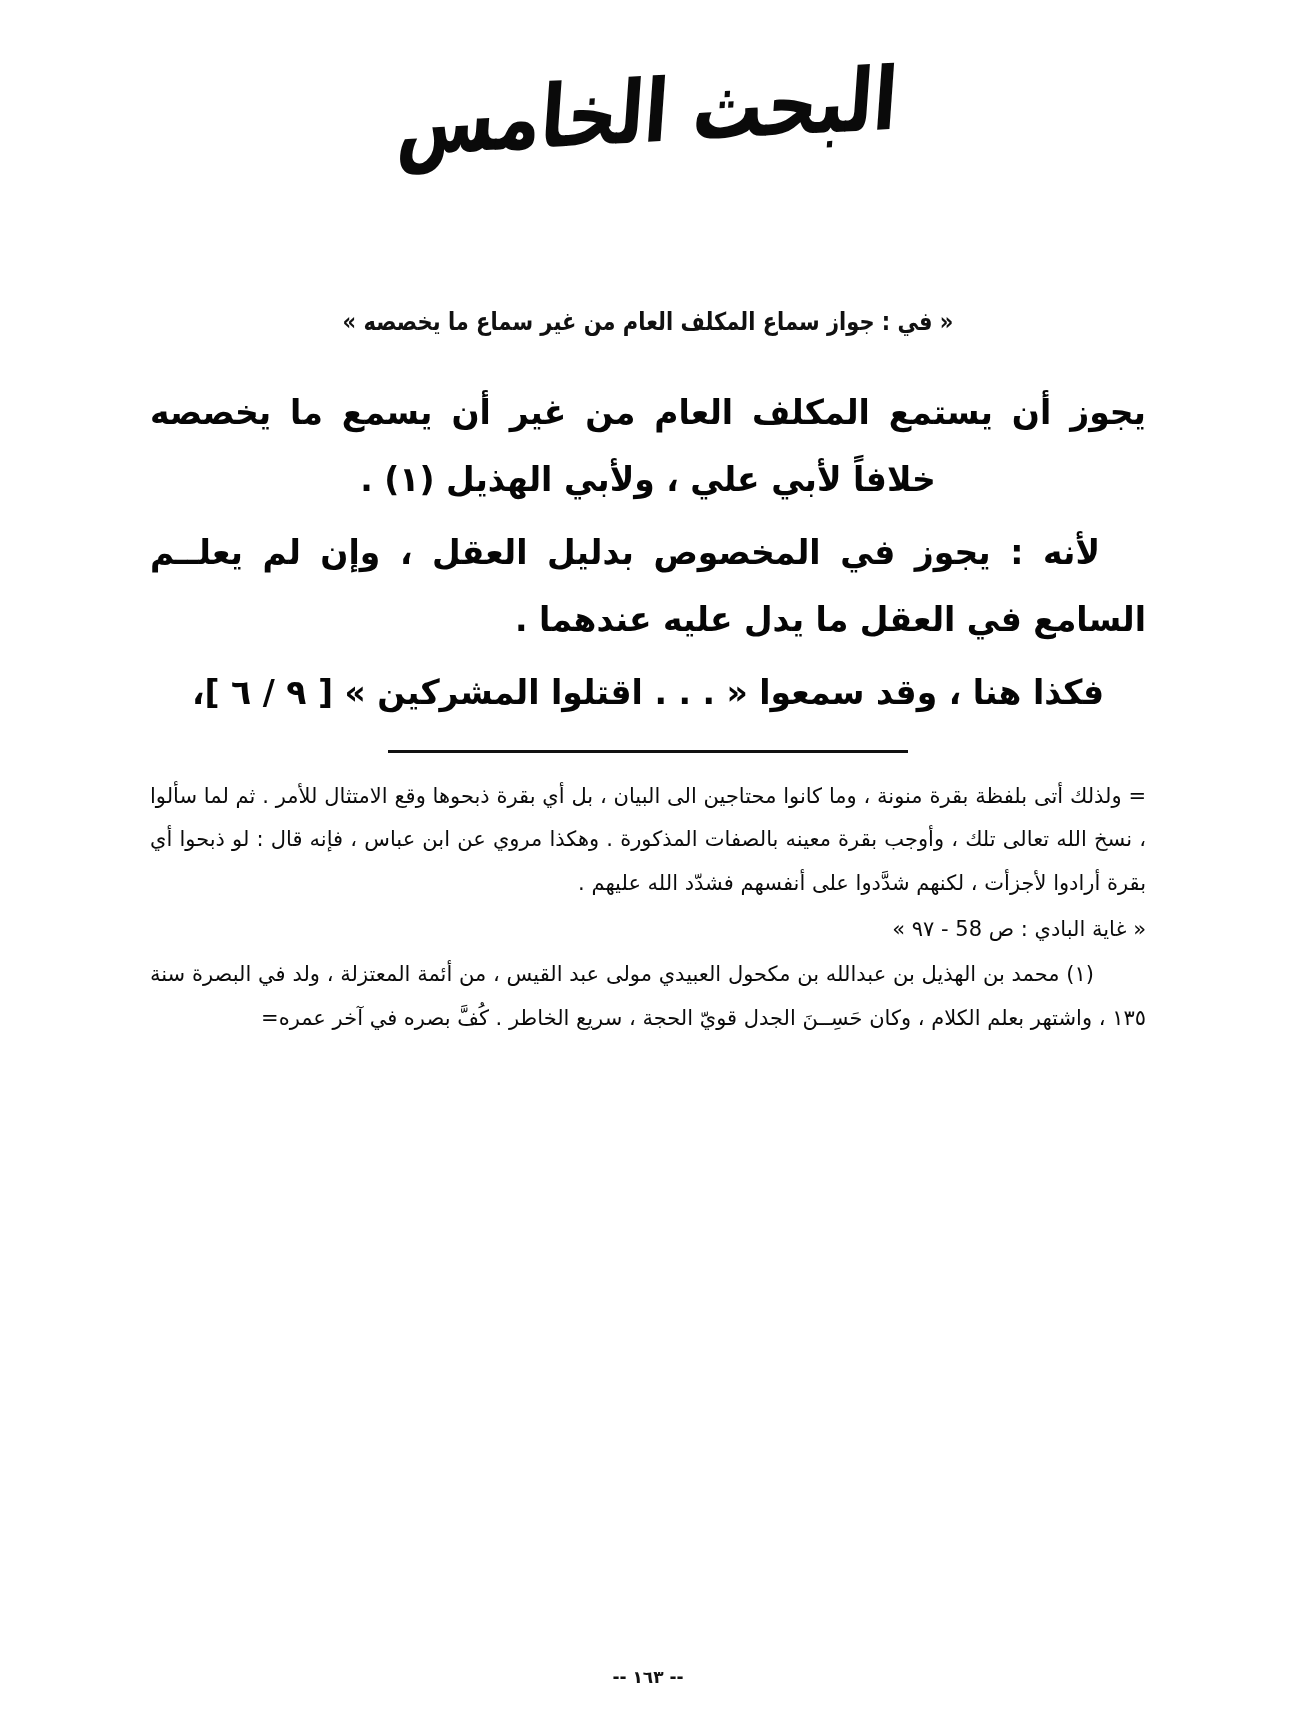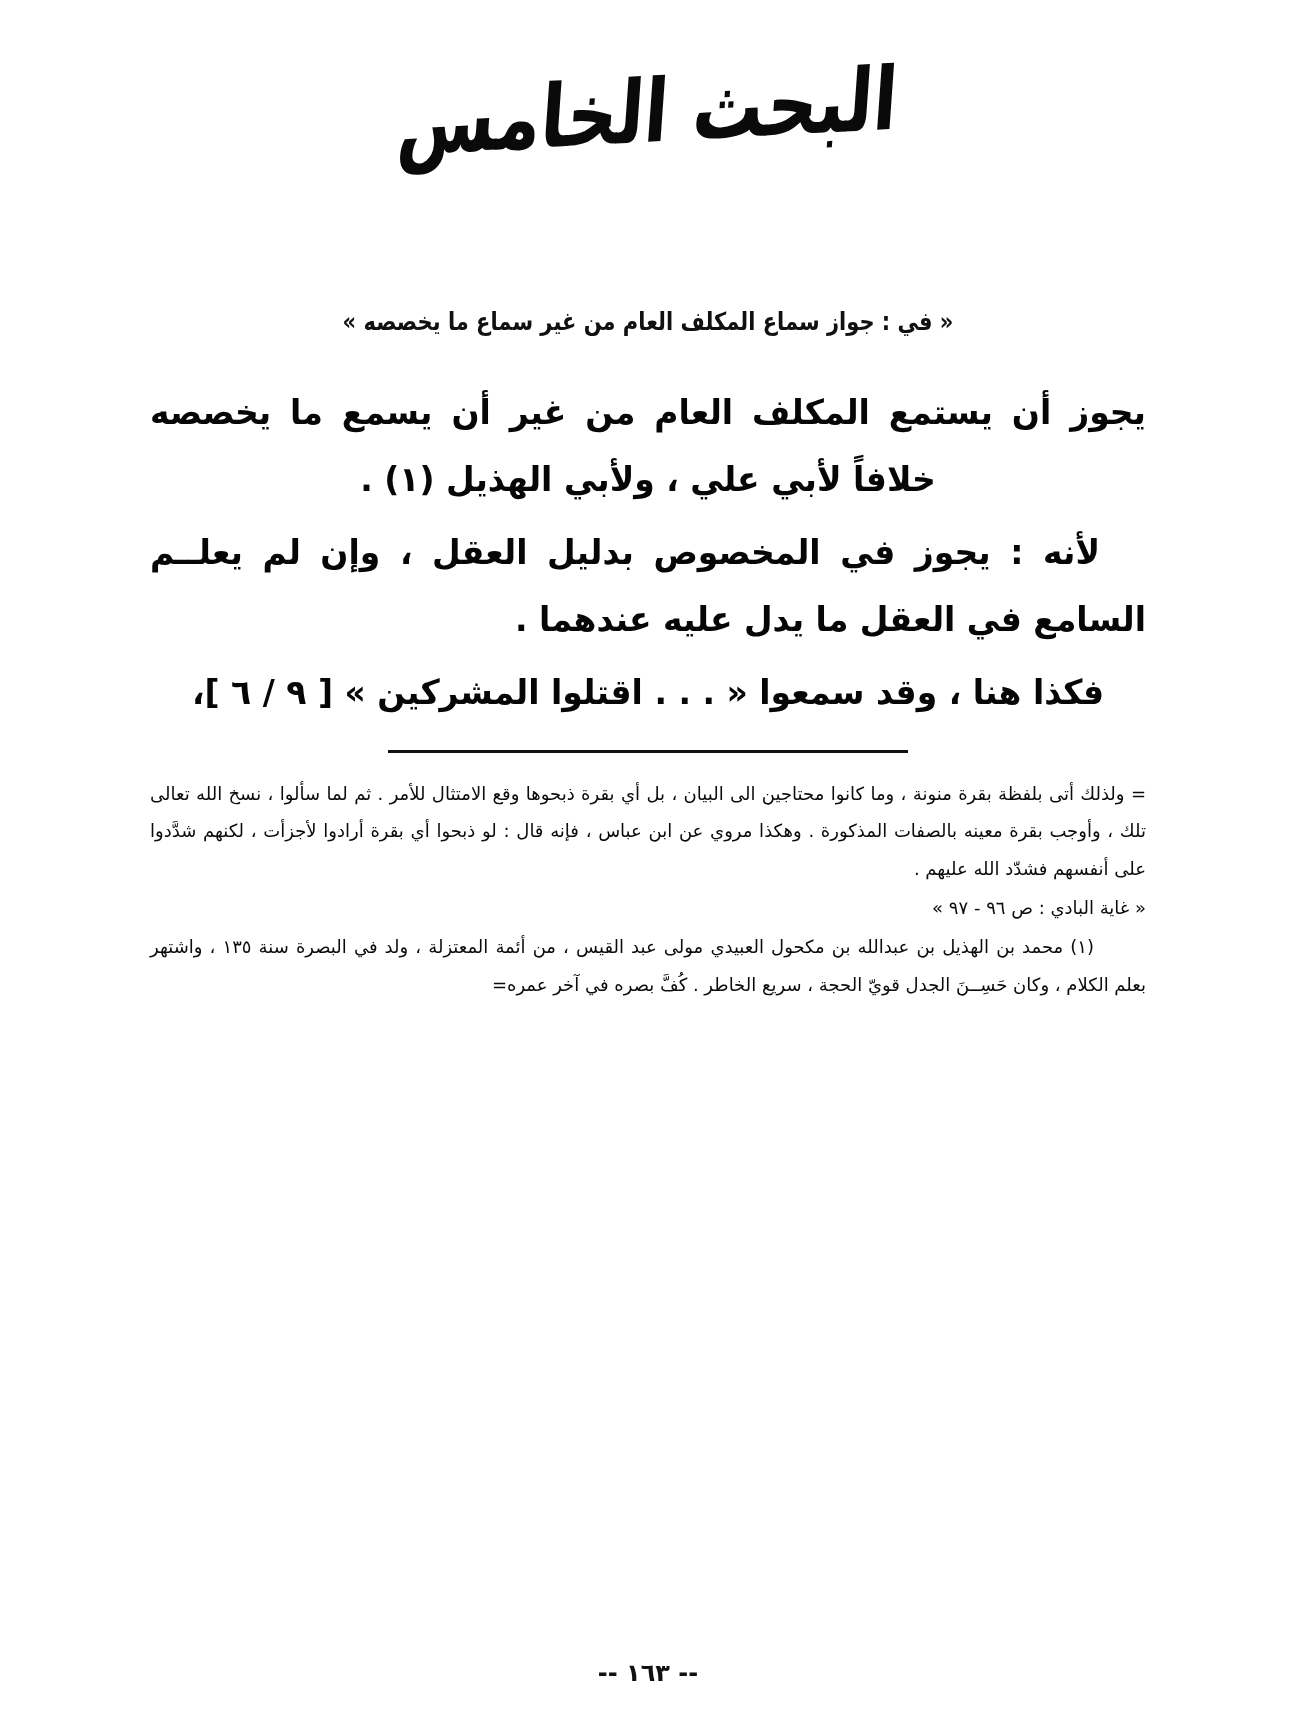--- a/index.html
+++ b/index.html
@@ -86,21 +86,21 @@
   .rule {
     width: 520px;
     height: 3px;
     background: #111;
     margin: 30px auto 0 auto;
   }
 
   
   .footnotes {
     margin-top: 22px;
-    font-size: 18px;
+    font-size: 21px;
     line-height: 2.08;
     text-align: justify;
     text-align-last: right;
     color: #0b0b0b;
     font-weight: 500;
   }
   .footnotes p {
     margin: 0 0 2px 0;
   }
   .footnotes p.ind {
@@ -111,21 +111,21 @@
     margin-right: 0;
   }
 
   
   .page-number {
     position: absolute;
     bottom: 44px;
     left: 0;
     right: 0;
     text-align: center;
-    font-size: 24px;
+    font-size: 17px;
     font-weight: 600;
     letter-spacing: 3px;
     color: #111;
   }
 </style>
 </head>
 <body>
 
 <div class="page">
 
@@ -138,19 +138,19 @@
   <div class="main-body">
     <p class="p1">يجوز أن يستمع المكلف العام من غير أن يسمع ما يخصصه خلافاً لأبي علي ، ولأبي الهذيل (١) .</p>
     <p class="indent">لأنه : يجوز في المخصوص بدليل العقل ، وإن لم يعلــم السامع في العقل ما يدل عليه عندهما .</p>
     <p class="p3">فكذا هنا ، وقد سمعوا « . . . اقتلوا المشركين » [ ٩ / ٦ ]،</p>
   </div>
 
   <div class="rule"></div>
 
   <div class="footnotes">
     <p>= ولذلك أتى بلفظة بقرة منونة ، وما كانوا محتاجين الى البيان ، بل أي بقرة ذبحوها وقع الامتثال للأمر . ثم لما سألوا ، نسخ الله تعالى تلك ، وأوجب بقرة معينه بالصفات المذكورة . وهكذا مروي عن ابن عباس ، فإنه قال : لو ذبحوا أي بقرة أرادوا لأجزأت ، لكنهم شدَّدوا على أنفسهم فشدّد الله عليهم .</p>
-    <p class="src">« غاية البادي : ص ٩٦ - ٩٧ »</p>
+    <p class="src">« غاية البادي : ص 58 - ٩٧ »</p>
     <p class="ind">(١) محمد بن الهذيل بن عبدالله بن مكحول العبيدي مولى عبد القيس ، من أئمة المعتزلة ، ولد في البصرة سنة ١٣٥ ، واشتهر بعلم الكلام ، وكان حَسِــنَ الجدل قويّ الحجة ، سريع الخاطر . كُفَّ بصره في آخر عمره=</p>
   </div>
 
   <div class="page-number">-- ١٦٣ --</div>
 
 </div>
 
 </body></html>

